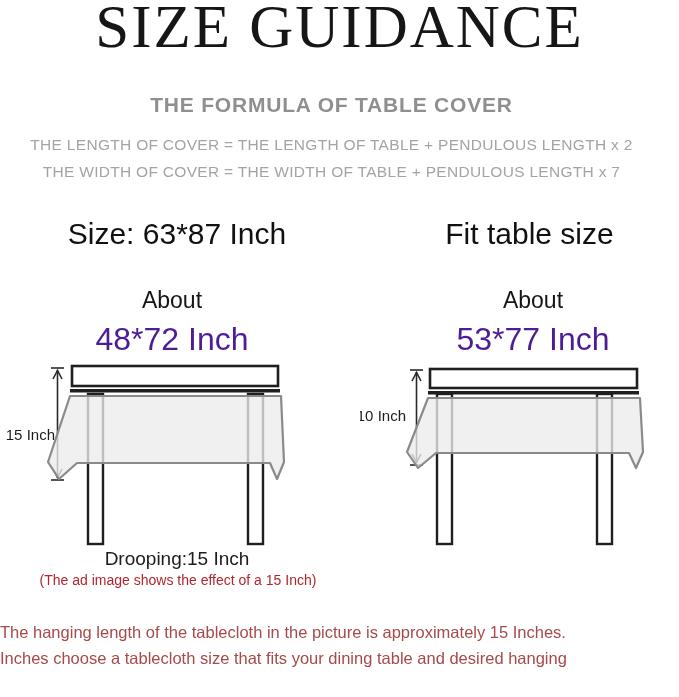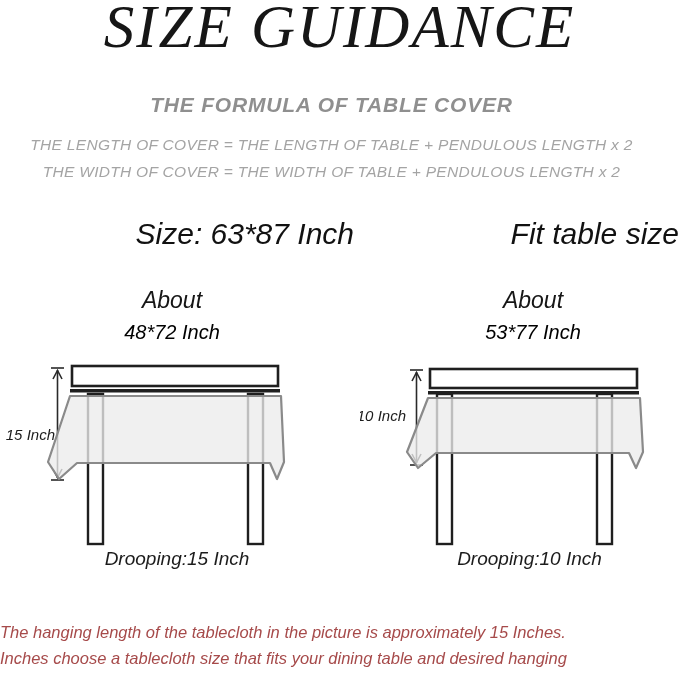--- a/index.html
+++ b/index.html
@@ -5,21 +5,20 @@
   * { margin: 0; padding: 0; box-sizing: border-box; }
   html, body { background: #fff; }
   .page {
     position: relative;
     width: 679px;
     height: 697px;
     background: #ffffff;
     overflow: hidden;
     font-family: "Liberation Sans", sans-serif;
     color: #1a1a1a;
-    font-style: italic;
   }
   .main-title {
     position: absolute;
     top: -8px; left: 0; width: 679px;
     text-align: center;
     font-family: "Liberation Serif", serif;
     font-size: 61px;
     font-weight: 500;
     letter-spacing: 2px;
     color: #161616;
@@ -43,39 +42,39 @@
     color: #a4a4a4;
     white-space: nowrap;
   }
   .formula-line1 { top: 136px; }
   .formula-line2 { top: 163px; }
   .col-heading {
     position: absolute;
     top: 217px;
     font-size: 30px;
     color: #111;
-    text-align: right;
+    text-align: center;
     white-space: nowrap;
   }
   .col-heading.left  { left: 0;   width: 354px; }
   .col-heading.right { left: 380px; width: 299px; }
   .about-label {
     position: absolute;
     top: 287px;
     font-size: 23px;
     color: #161616;
     text-align: center;
   }
   .about-label.left  { left: 0;   width: 344px; }
   .about-label.right { left: 380px; width: 306px; }
   .size-label {
     position: absolute;
     top: 321px;
-    font-size: 20px;
-    color: #000000;
+    font-size: 32px;
+    color: #4c1d95;
     text-align: center;
   }
   .size-label.left  { left: 0;   width: 344px; }
   .size-label.right { left: 380px; width: 306px; }
   .illustration { position: absolute; }
   .illustration.left  { top: 358px; left: 0;   width: 320px; height: 196px; }
   .illustration.right { top: 358px; left: 360px; width: 300px; height: 196px; }
   .drooping-label {
     position: absolute;
     top: 548px;
@@ -111,21 +110,21 @@
 </style>
 </head>
 <body>
 
 <div class="page">
 
   <div class="main-title">SIZE GUIDANCE</div>
 
   <div class="formula-heading">THE FORMULA OF TABLE COVER</div>
   <div class="formula-line formula-line1">THE LENGTH OF COVER = THE LENGTH OF TABLE + PENDULOUS LENGTH x 2</div>
-  <div class="formula-line formula-line2">THE WIDTH OF COVER = THE WIDTH OF TABLE + PENDULOUS LENGTH  x 2</div>
+  <div class="formula-line formula-line2">THE WIDTH OF COVER = THE WIDTH OF TABLE + PENDULOUS LENGTH  x 7</div>
 
   <div class="col-heading left">Size: 63*87 Inch</div>
   <div class="col-heading right">Fit table size</div>
 
   <div class="about-label left">About</div>
   <div class="about-label right">About</div>
 
   <div class="size-label left">48*72 Inch</div>
   <div class="size-label right">53*77 Inch</div>
 
@@ -160,21 +159,21 @@
       <polyline points="52,96 56.5,104.5 61,96"></polyline>
     </g>
     <rect x="77" y="36" width="15" height="150" fill="#ffffff" stroke="#1f1f1f" stroke-width="2.4"></rect>
     <rect x="237" y="36" width="15" height="150" fill="#ffffff" stroke="#1f1f1f" stroke-width="2.4"></rect>
     <rect x="70" y="11" width="207" height="19" fill="#ffffff" stroke="#1f1f1f" stroke-width="2.6"></rect>
     <rect x="68" y="33" width="211" height="3.5" fill="#1f1f1f"></rect>
     <path d="M68,40 L280,40 L283,94 L276,110 L269,95 L76,95 L58,110 L47,94 Z" fill="#ececec" fill-opacity="0.78" stroke="#8a8a8a" stroke-width="2.2" stroke-linejoin="round"></path>
   </svg>
 
   <div class="drooping-label left">Drooping:15 Inch</div>
-  <div class="drooping-label right">Drooping:10 Inch</div>
 
+  <div class="ad-note">(The ad image shows the effect of a 15 Inch)</div>
 
   <div class="footer">
     <div>The hanging length of the tablecloth in the picture is approximately 15 Inches.</div>
     <div>Inches choose a tablecloth size that fits your dining table and desired hanging</div>
   </div>
 
 </div>
 
 </body></html>

